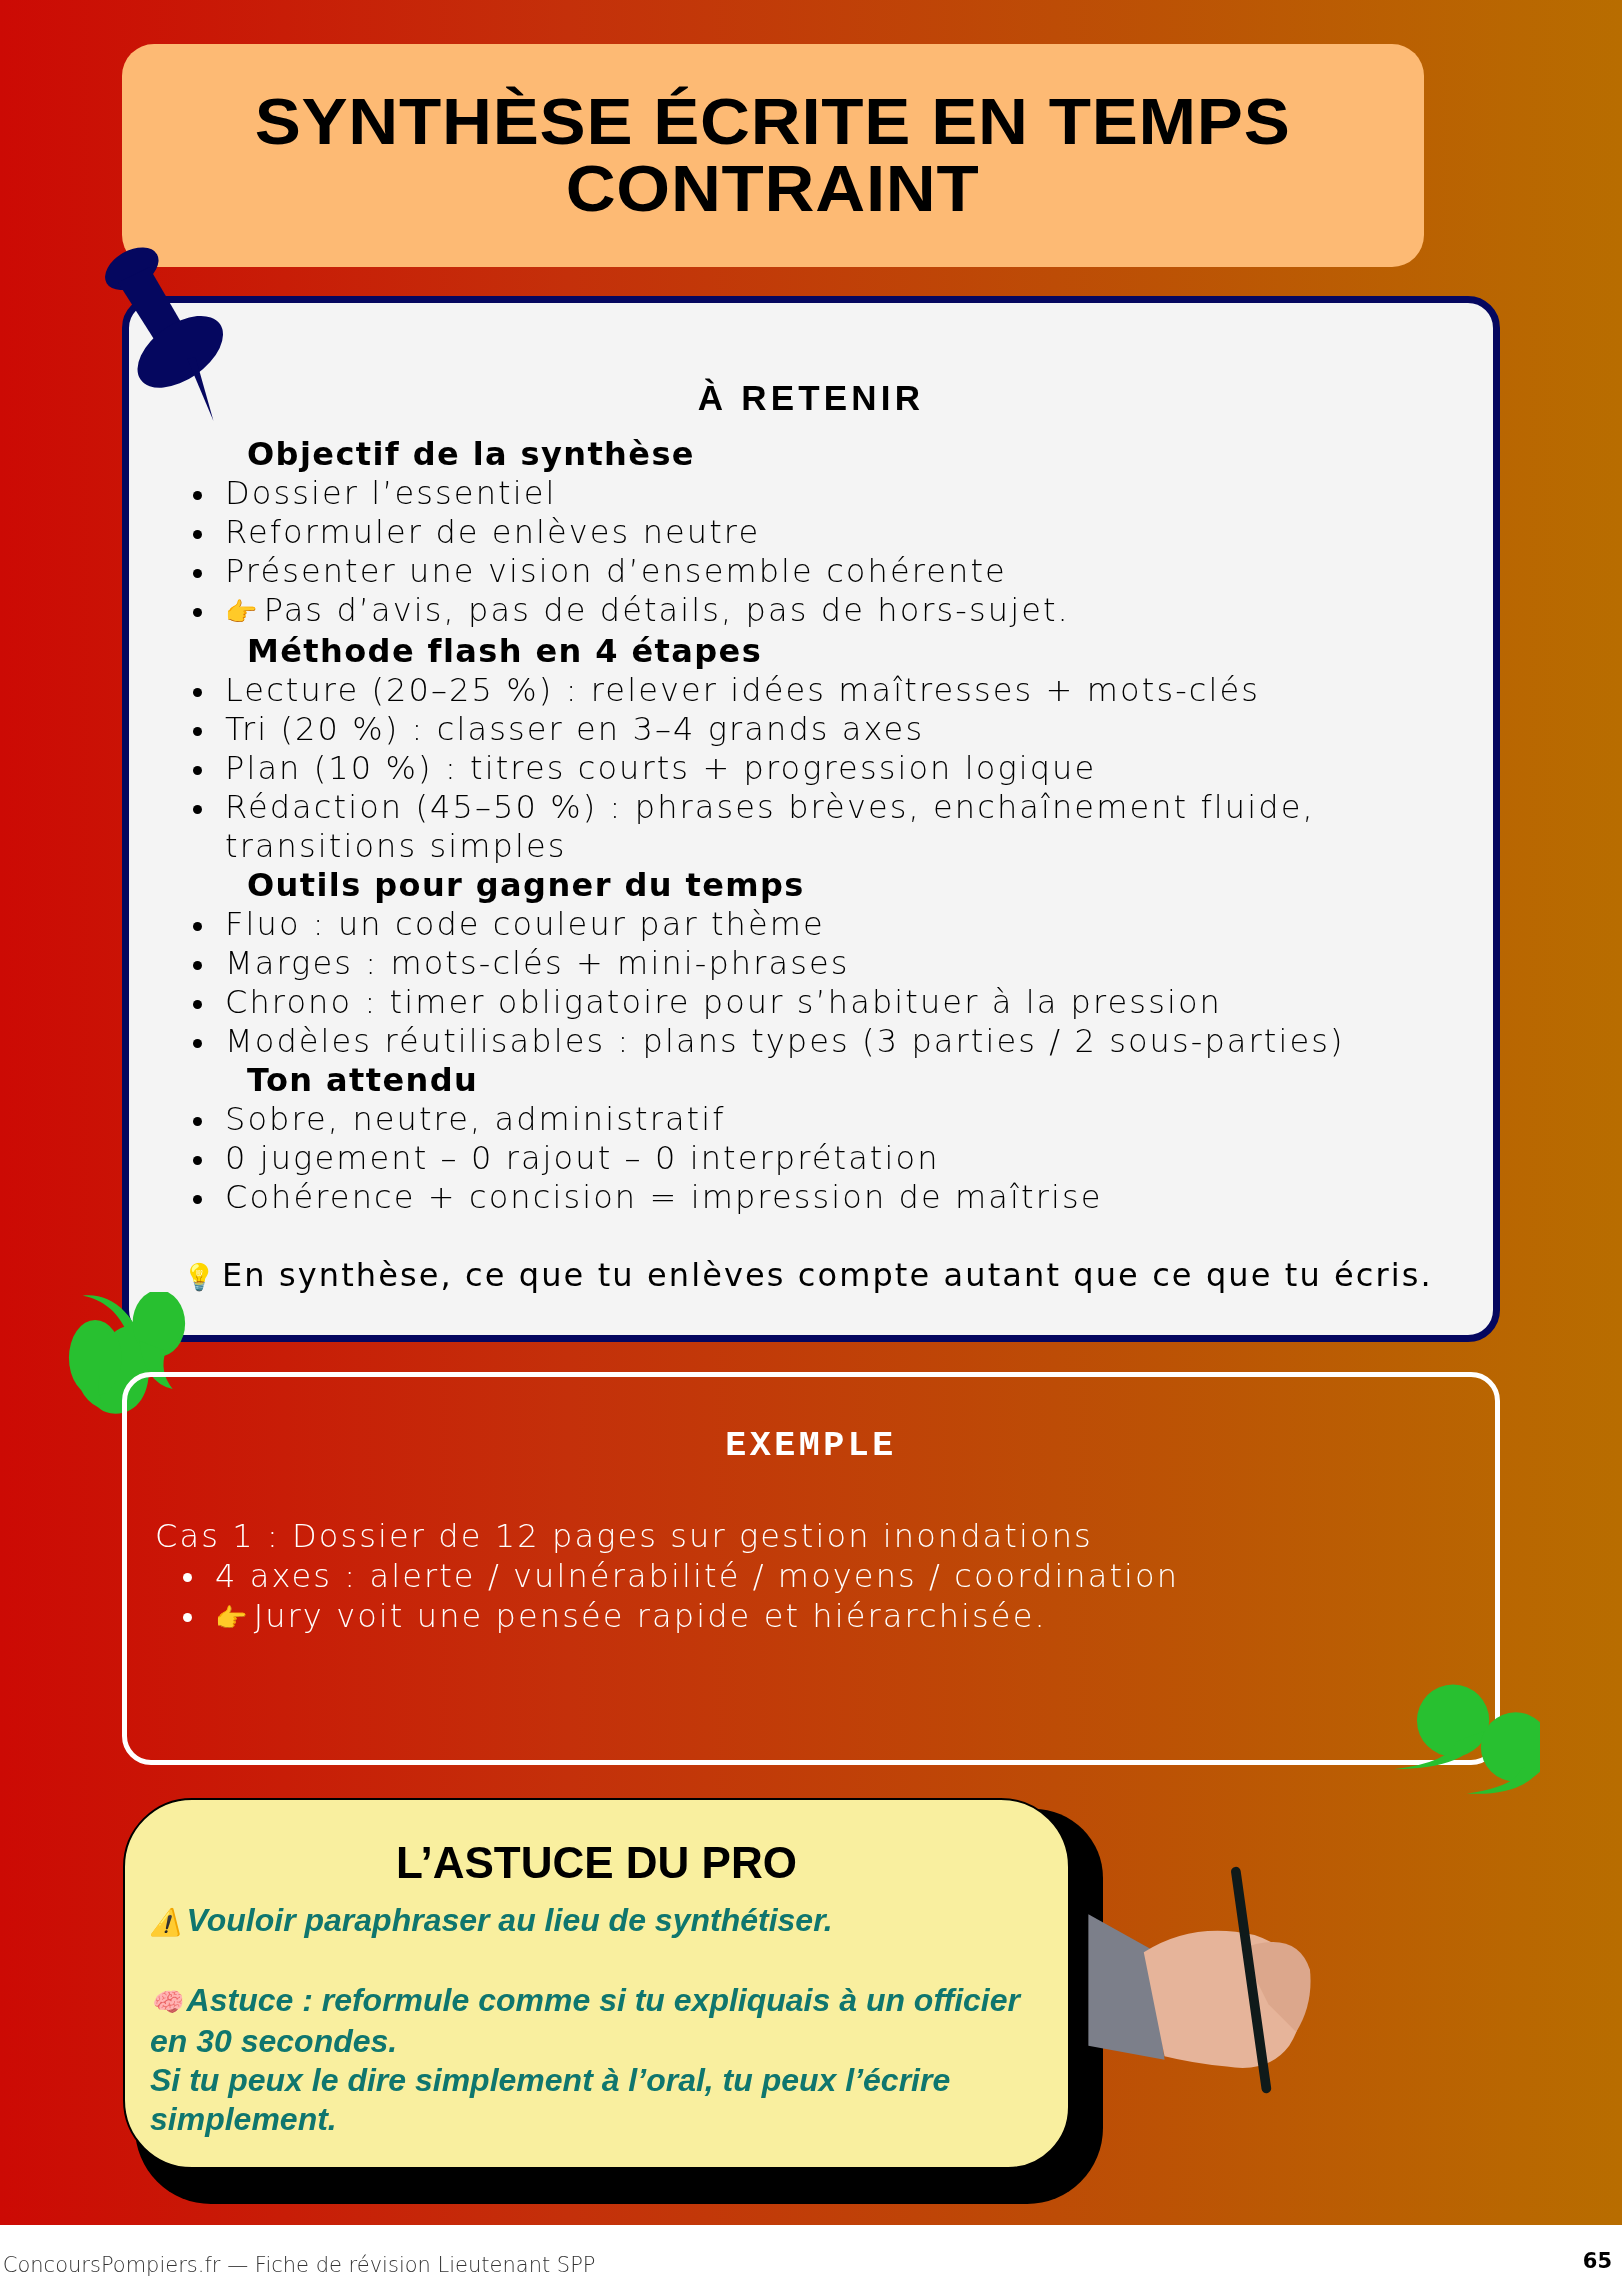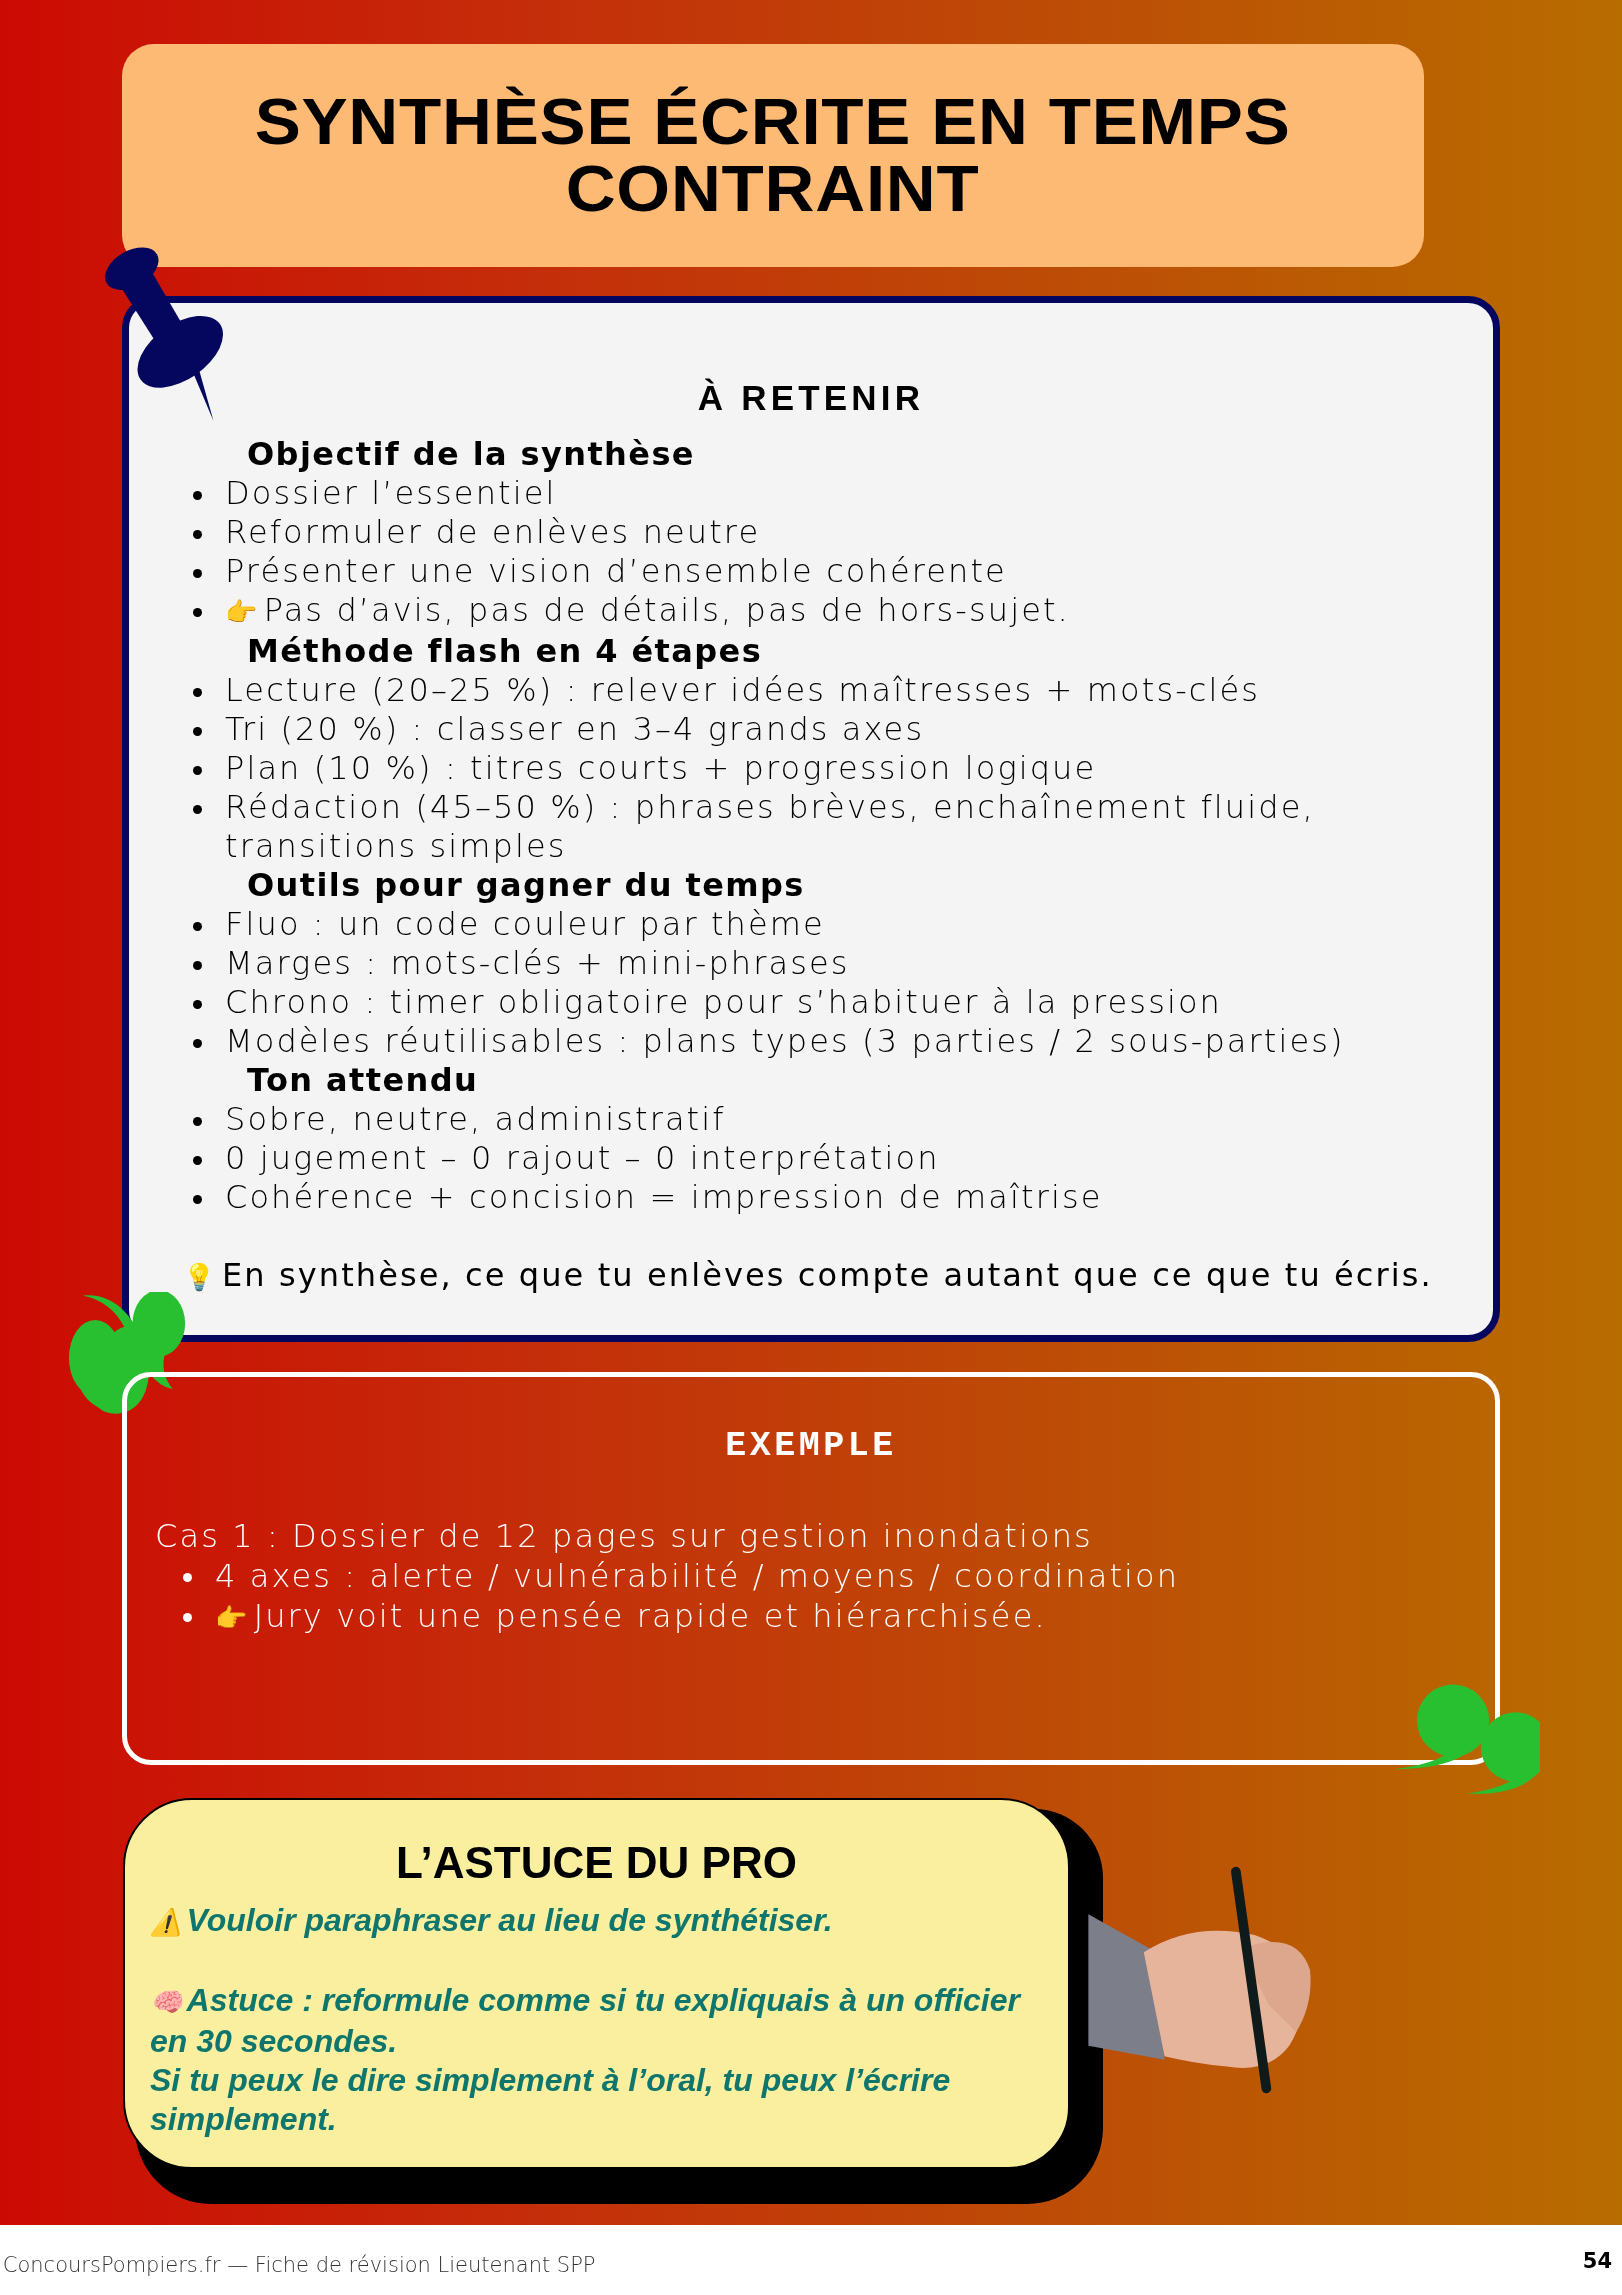--- a/index.html
+++ b/index.html
@@ -194,14 +194,14 @@
 </div>
 
 <svg class="hand" viewBox="0 0 500 400">
   <path d="M0,100 L90,150 L110,310 L0,290 Z" fill="#7c7f8a"></path>
   <path d="M80,155 Q150,110 240,130 Q300,150 310,200 Q315,250 290,290 Q260,330 200,320 Q150,315 110,305 Z" fill="#e6b49a"></path>
   <path d="M220,150 Q300,120 320,180 Q325,230 300,270 Q280,250 260,230 Z" fill="#dca78c"></path>
   <rect x="228" y="30" width="14" height="330" rx="7" fill="#0f1a1a" transform="rotate(-8 235 195)"></rect>
 </svg>
 
 <div class="footer-left">ConcoursPompiers.fr — Fiche de révision Lieutenant SPP</div>
-<div class="footer-right">54</div>
+<div class="footer-right">65</div>
 
 
 </body></html>

